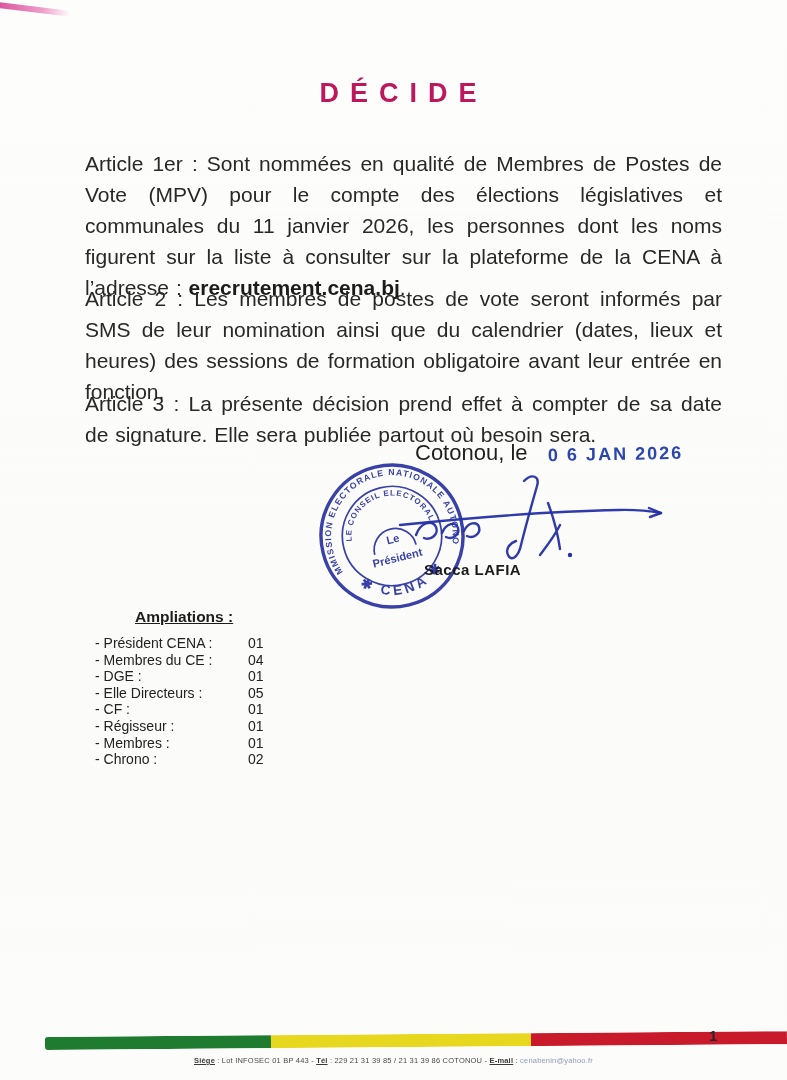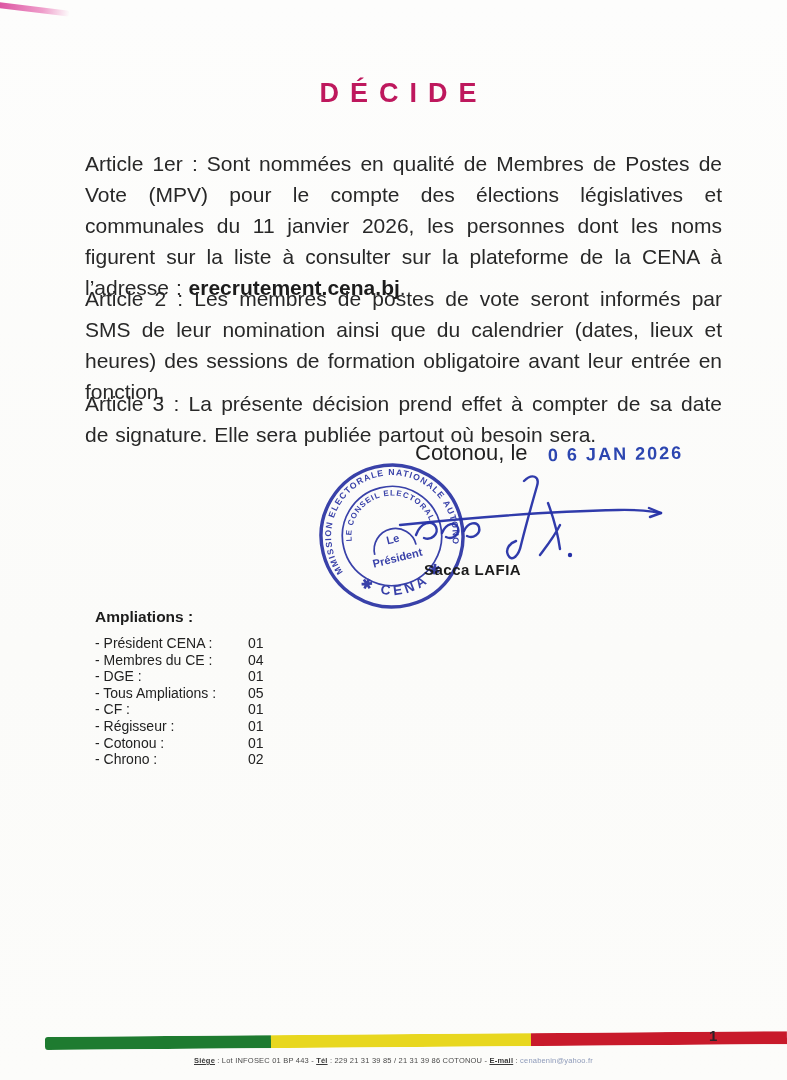--- a/index.html
+++ b/index.html
@@ -48,21 +48,21 @@
   .t-le{font-size:11px;font-weight:bold;text-anchor:middle;}
   .t-pres{font-size:11px;font-weight:bold;text-anchor:middle;}
   .signature{position:absolute;left:398px;top:473px;width:275px;height:102px;}
   .signature path{fill:none;stroke:#2530a6;stroke-width:2.4;stroke-linecap:round;opacity:0.95;}
   .signature circle{fill:#2530a6;}
   .signer-name{
     position:absolute;left:424px;top:561px;font-size:15px;font-weight:bold;
     color:#1b1b1b;letter-spacing:0.5px;
   }
   .ampliations{position:absolute;left:95px;top:608px;width:260px;}
-  .amp-heading{font-size:15.5px;font-weight:bold;color:#1d1d1d;}
+  .amp-heading{font-size:15.5px;font-weight:bold;text-decoration:underline;color:#1d1d1d;margin-left:40px;}
   .amp-list{margin-top:9px;}
   .amp-row{display:flex;font-size:14px;line-height:16.6px;color:#222;}
   .amp-label{width:153px;}
   .amp-value{width:40px;}
   .footer-bar{
     position:absolute;left:45px;top:1037px;width:742px;height:13px;
     display:flex;transform:rotate(-0.45deg);transform-origin:left center;
     border-radius:3px 0 0 3px;overflow:hidden;
   }
   .bar-green{width:30.5%;height:100%;}
@@ -133,33 +133,33 @@
         </div>
       <div class="amp-row">
           <span class="amp-label">- Membres du CE :</span>
           <span class="amp-value">04</span>
         </div>
       <div class="amp-row">
           <span class="amp-label">- DGE :</span>
           <span class="amp-value">01</span>
         </div>
       <div class="amp-row">
-          <span class="amp-label">- Tous Ampliations :</span>
+          <span class="amp-label">- Elle Directeurs :</span>
           <span class="amp-value">05</span>
         </div>
       <div class="amp-row">
           <span class="amp-label">- CF :</span>
           <span class="amp-value">01</span>
         </div>
       <div class="amp-row">
           <span class="amp-label">- Régisseur :</span>
           <span class="amp-value">01</span>
         </div>
       <div class="amp-row">
-          <span class="amp-label">- Cotonou :</span>
+          <span class="amp-label">- Membres :</span>
           <span class="amp-value">01</span>
         </div>
       <div class="amp-row">
           <span class="amp-label">- Chrono :</span>
           <span class="amp-value">02</span>
         </div>
     </div>
   </div>
 
   <div class="page-number">1</div>

